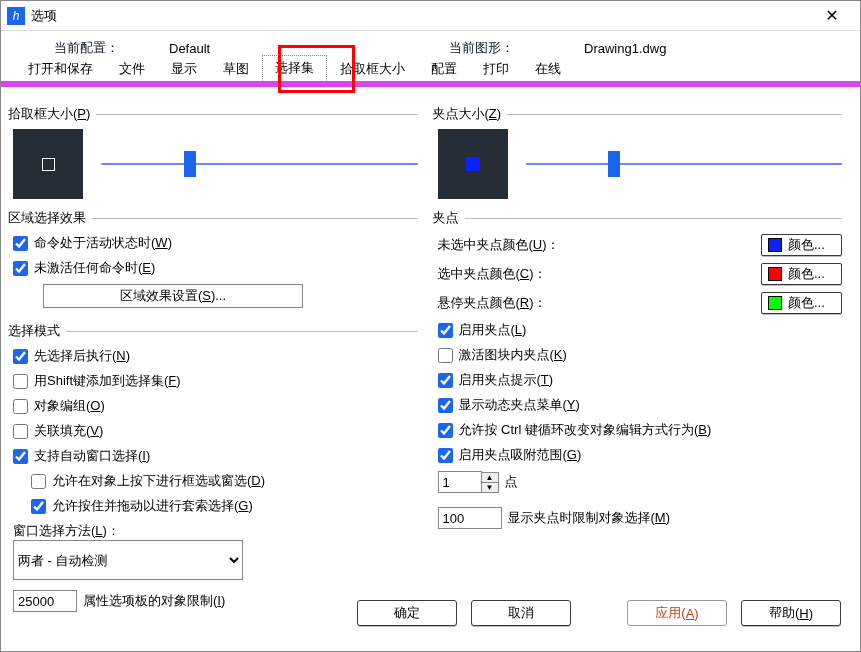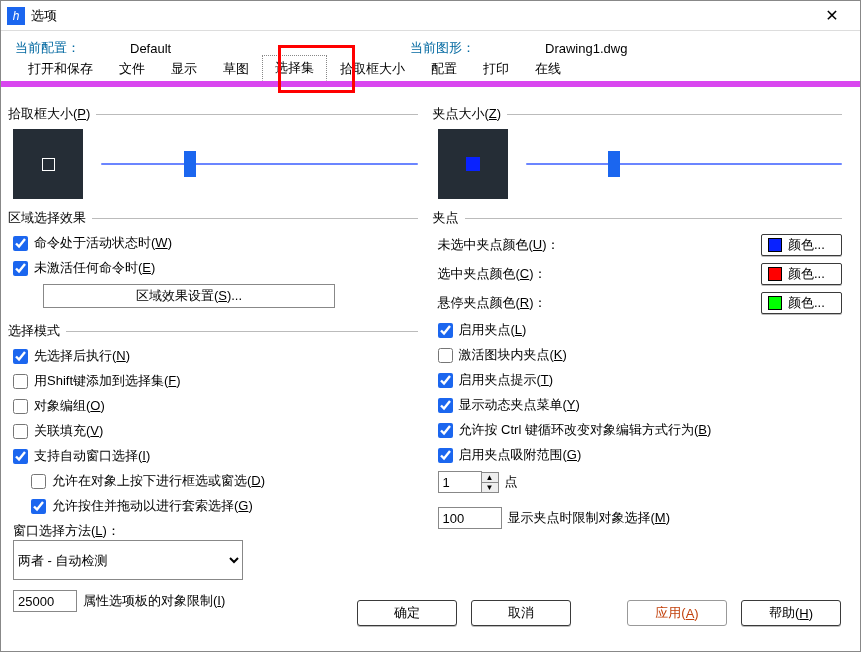--- a/index.html
+++ b/index.html
@@ -33,21 +33,21 @@
   .close-btn {
     font-size: 16px; width: 40px; text-align: center;
     cursor: pointer;
   }
   .config-row {
     display: flex;
     padding: 8px 14px 2px 14px;
     font-size: 13px;
   }
   .config-row .pair { display: flex; align-items: center; }
-  .config-row .label { color: #0369a1; }
+  .config-row .label { color: #0f172a; margin-left: 39px; }
   .config-row .val { margin-left: 50px; }
   .tabs {
     display: flex;
     align-items: flex-end;
     padding: 0 14px;
     gap: 0;
     border-bottom: 6px solid #d946ef;
     height: 28px;
   }
   .tab {
@@ -106,21 +106,21 @@
     position:absolute; top:50%; width:12px; height:26px; background:#1b66ef;
     transform:translate(-50%,-50%);
   }
   input[type=checkbox] {
     width:15px; height:15px; accent-color:#1b66ef; margin:0;
   }
   .chk { display:flex; align-items:center; gap:6px; margin:7px 0; }
   .indent { margin-left: 18px; }
   .btn {
     border:1px solid #888; background:#fff; padding:2px 0; text-align:center;
-    cursor:pointer; width: 292px; margin: 4px auto 4px 30px;
+    cursor:pointer; width: 260px; margin: 4px auto 4px 30px;
     display:block;
   }
   .color-row { display:flex; align-items:center; gap:12px; margin:7px 0; }
   .color-row .lbl { flex:1; }
   .color-btn {
     display:flex; align-items:center; gap:6px;
     border:1px solid #3a3a3a; border-radius:2px;
     background:#fff;
     padding:1px 10px 1px 6px; width:81px; cursor:pointer;
     box-shadow: 0 1px 0 #bbb;

